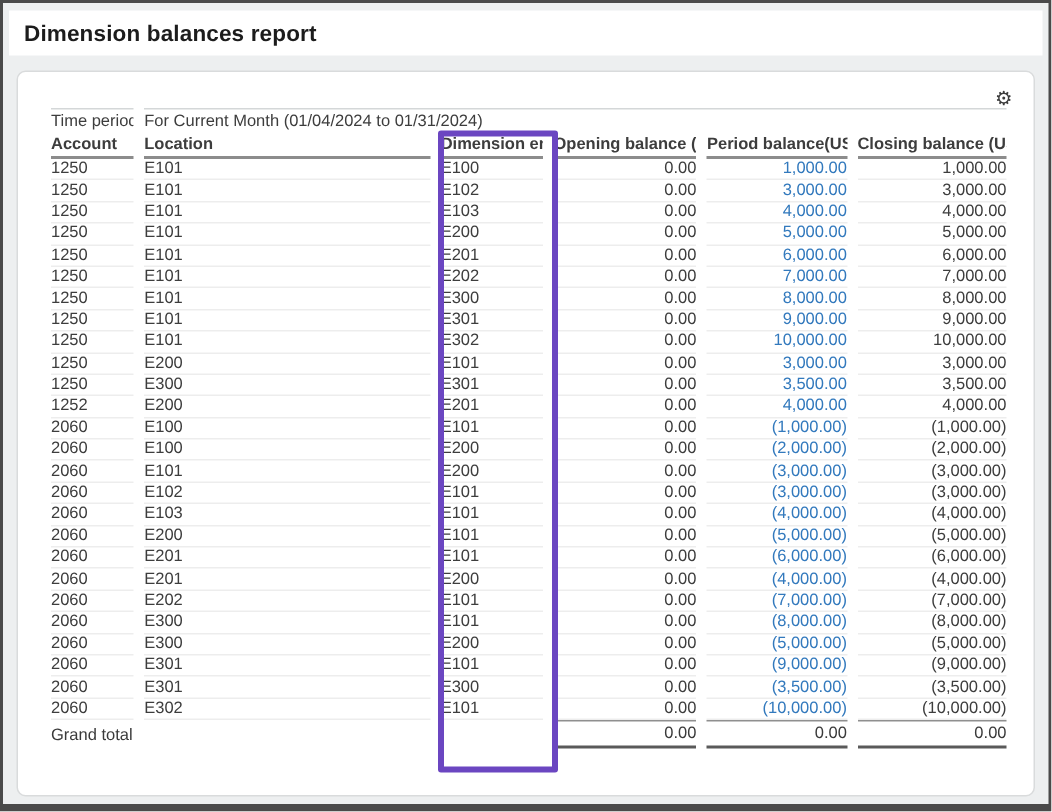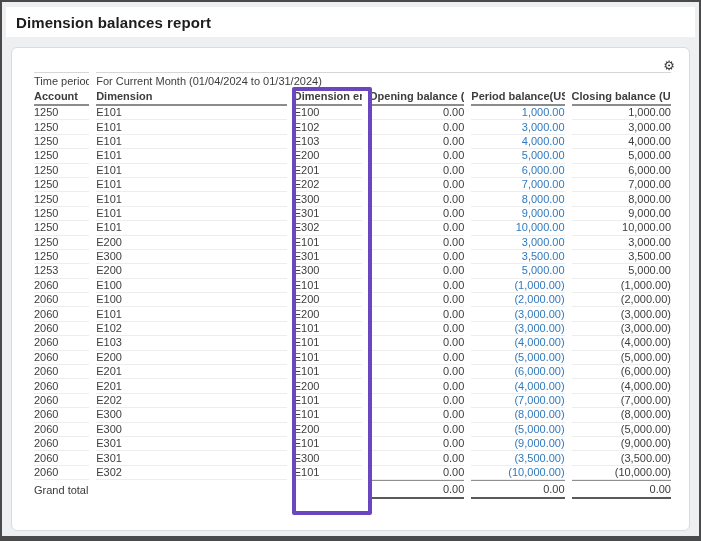--- a/index.html
+++ b/index.html
@@ -115,21 +115,21 @@
             <col class="c-period">
             <col class="c-closing">
         </colgroup>
         <thead>
           <tr class="period-row">
             <td>Time period</td>
             <td colspan="5">For Current Month (01/04/2024 to 01/31/2024)</td>
           </tr>
           <tr class="header-row">
             <th>Account</th>
-            <th>Dimension</th>
+            <th>Location</th>
             <th>Dimension entity</th>
             <th class="num">Opening balance (USD)</th>
             <th class="num">Period balance(USD)</th>
             <th class="num">Closing balance (USD)</th>
           </tr>
         </thead>
         <tbody id="rows">
             <tr>
               <td>1250</td>
               <td>E101</td>
@@ -212,26 +212,26 @@
             </tr>
             <tr>
               <td>1250</td>
               <td>E300</td>
               <td>E301</td>
               <td class="num">0.00</td>
               <td class="num link">3,500.00</td>
               <td class="num">3,500.00</td>
             </tr>
             <tr>
-              <td>1253</td>
-              <td>E200</td>
-              <td>E300</td>
-              <td class="num">0.00</td>
-              <td class="num link">5,000.00</td>
-              <td class="num">5,000.00</td>
+              <td>1252</td>
+              <td>E200</td>
+              <td>E201</td>
+              <td class="num">0.00</td>
+              <td class="num link">4,000.00</td>
+              <td class="num">4,000.00</td>
             </tr>
             <tr>
               <td>2060</td>
               <td>E100</td>
               <td>E101</td>
               <td class="num">0.00</td>
               <td class="num link">(1,000.00)</td>
               <td class="num">(1,000.00)</td>
             </tr>
             <tr>

